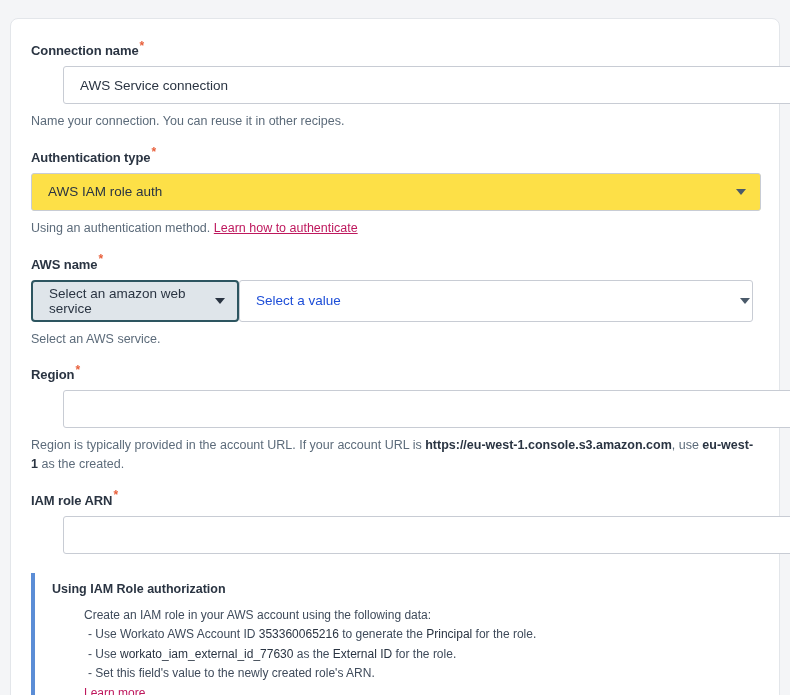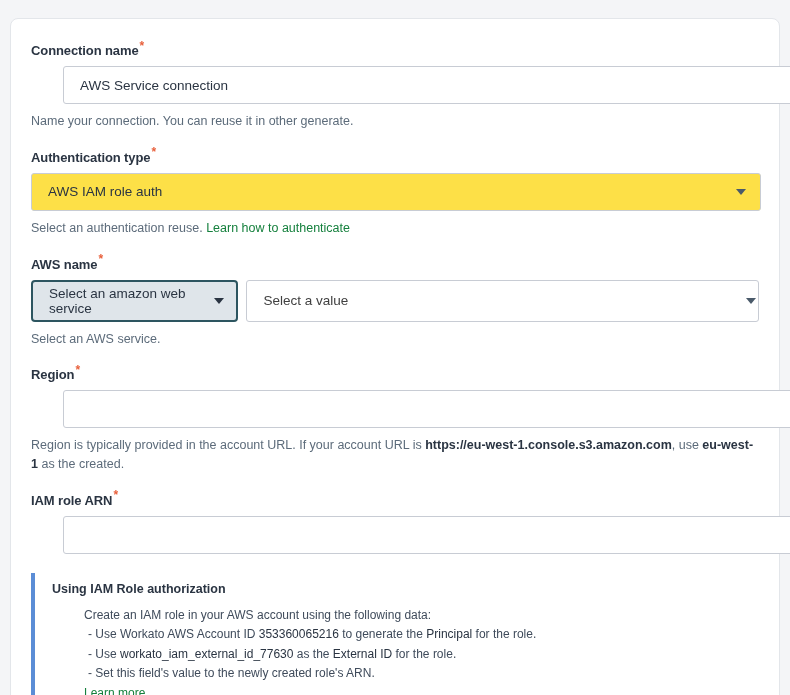--- a/index.html
+++ b/index.html
@@ -87,26 +87,27 @@
   .hint {
     font-size: 12.5px;
     color: #5c6b7a;
     margin-top: 8px;
     line-height: 1.5;
     max-width: 730px;
   }
   .hint b { color: #2a3442; font-weight: bold; }
 
   a.link {
-    color: #15803d;
+    color: #be185d;
+    text-decoration: underline;
     cursor: pointer;
   }
 
   
-  .dual-row { display: flex; gap: 8px; align-items: center; }
+  .dual-row { display: flex; gap: 0; align-items: center; }
 
   .select-active {
     width: 208px;
     height: 42px;
     background: #dfe5ea;
     border: 2px solid #2d5560;
     border-radius: 4px;
     display: flex;
     align-items: center;
     justify-content: space-between;
@@ -121,21 +122,21 @@
     width: 514px;
     height: 42px;
     background: #fff;
     border: 1px solid #c8ccd4;
     border-radius: 3px;
     display: flex;
     align-items: center;
     justify-content: space-between;
     padding: 0 2px 0 16px;
     font-size: 13.5px;
-    color: #404040;
+    color: #1d4ed8;
     cursor: pointer;
   }
 
   
   .callout {
     margin-top: 16px;
     border-left: 4px solid #5b8dd6;
     background: #ffffff;
     padding: 9px 0 10px 17px;
   }
@@ -157,30 +158,30 @@
 </head>
 <body>
 
 <div class="card">
 
   <div class="field">
     <span class="label"><span>Connection name</span><span class="req">*</span></span>
     <div class="input">
         <span>AWS Service connection</span>
       </div>
-    <div class="hint">Name your connection. You can reuse it in other generate.</div>
+    <div class="hint">Name your connection. You can reuse it in other recipes.</div>
   </div>
 
   <div class="field">
     <span class="label"><span>Authentication type</span><span class="req">*</span></span>
     <div class="select">
       <span>AWS IAM role auth</span>
       <span class="caret"></span>
     </div>
-    <div class="hint"><span>Select an authentication reuse.</span> <a class="link">Learn how to authenticate</a></div>
+    <div class="hint"><span>Using an authentication method.</span> <a class="link">Learn how to authenticate</a></div>
   </div>
 
   <div class="field">
     <span class="label"><span>AWS name</span><span class="req">*</span></span>
     <div class="dual-row">
       <div class="select-active">
         <span>Select an amazon web service</span>
         <span class="caret"></span>
       </div>
       <div class="select-value">

